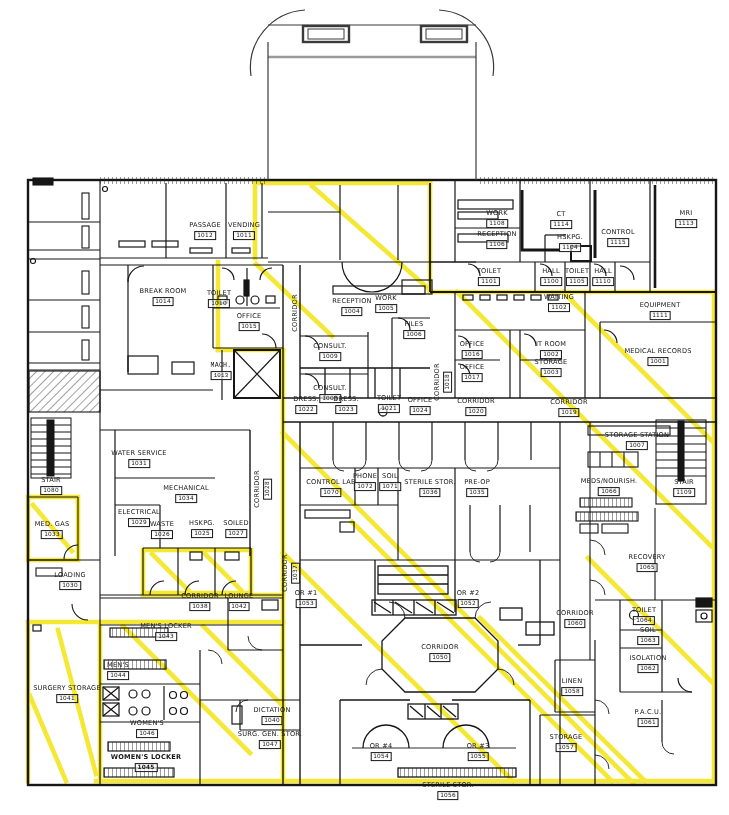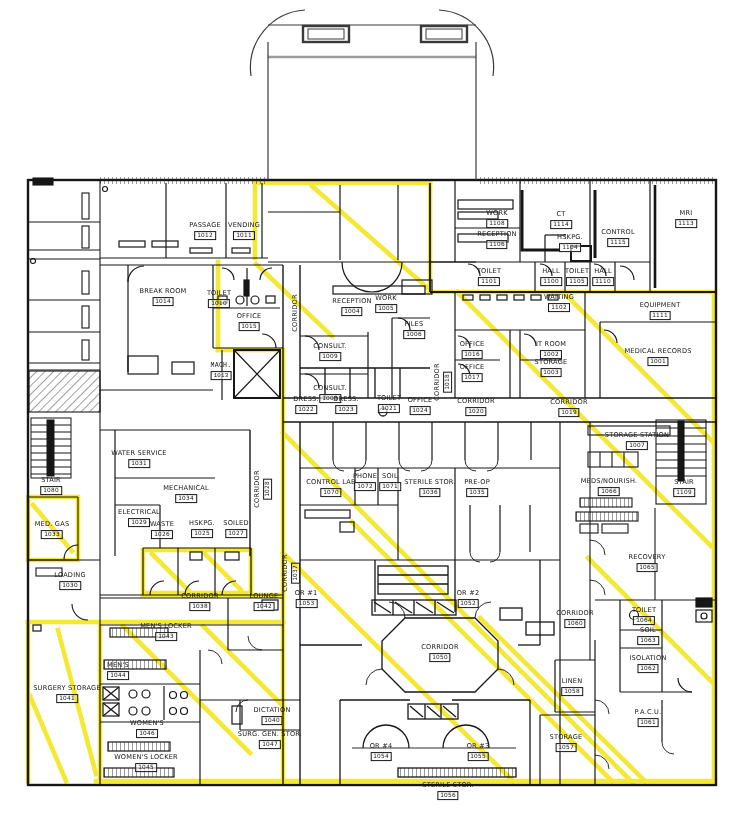--- a/index.html
+++ b/index.html
@@ -450,29 +450,29 @@
       <div class="room-label" style="left: 365px; top: 482px;"><div class="rl-text">PHONE</div><div class="rl-num">1072</div></div>
       <div class="room-label" style="left: 390px; top: 482px;"><div class="rl-text">SOIL</div><div class="rl-num">1071</div></div>
       <div class="room-label" style="left: 430px; top: 488px;"><div class="rl-text">STERILE STOR.</div><div class="rl-num">1036</div></div>
       <div class="room-label" style="left: 477px; top: 488px;"><div class="rl-text">PRE-OP</div><div class="rl-num">1035</div></div>
       <div class="room-label" style="left: 609px; top: 487px;"><div class="rl-text">MEDS/NOURISH.</div><div class="rl-num">1066</div></div>
       <div class="room-label" style="left: 647px; top: 563px;"><div class="rl-text">RECOVERY</div><div class="rl-num">1065</div></div>
       <div class="room-label" style="left: 575px; top: 619px;"><div class="rl-text">CORRIDOR</div><div class="rl-num">1060</div></div>
       <div class="room-label" style="left: 644px; top: 616px;"><div class="rl-text">TOILET</div><div class="rl-num">1064</div></div>
       <div class="room-label" style="left: 648px; top: 636px;"><div class="rl-text">SOIL</div><div class="rl-num">1063</div></div>
       <div class="room-label" style="left: 648px; top: 664px;"><div class="rl-text">ISOLATION</div><div class="rl-num">1062</div></div>
-      <div class="room-label" style="left: 306px; top: 599px; text-align: right;"><div class="rl-text">OR #1</div><div class="rl-num">1053</div></div>
+      <div class="room-label" style="left: 306px; top: 599px;"><div class="rl-text">OR #1</div><div class="rl-num">1053</div></div>
       <div class="room-label" style="left: 468px; top: 599px;"><div class="rl-text">OR #2</div><div class="rl-num">1052</div></div>
       <div class="room-label" style="left: 440px; top: 653px;"><div class="rl-text">CORRIDOR</div><div class="rl-num">1050</div></div>
       <div class="room-label" style="left: 200px; top: 602px;"><div class="rl-text">CORRIDOR</div><div class="rl-num">1038</div></div>
-      <div class="room-label" style="left: 264px; top: 602px;"><div class="rl-text">LOUNGE</div><div class="rl-num">1042</div></div>
+      <div class="room-label" style="left: 239px; top: 602px;"><div class="rl-text">LOUNGE</div><div class="rl-num">1042</div></div>
       <div class="room-label" style="left: 146px; top: 632px; margin-left: 20px;"><div class="rl-text">MEN'S LOCKER</div><div class="rl-num">1043</div></div>
       <div class="room-label" style="left: 118px; top: 671px;"><div class="rl-text">MEN'S</div><div class="rl-num">1044</div></div>
       <div class="room-label" style="left: 147px; top: 729px;"><div class="rl-text">WOMEN'S</div><div class="rl-num">1046</div></div>
-      <div class="room-label" style="left: 146px; top: 763px;"><div class="rl-text">WOMEN'S LOCKER</div><div class="rl-num">1045</div></div>
+      <div class="room-label" style="left: 146px; top: 763px; font-weight: bold;"><div class="rl-text">WOMEN'S LOCKER</div><div class="rl-num">1045</div></div>
       <div class="room-label" style="left: 67px; top: 694px;"><div class="rl-text">SURGERY STORAGE</div><div class="rl-num">1041</div></div>
       <div class="room-label" style="left: 272px; top: 716px;"><div class="rl-text">DICTATION</div><div class="rl-num">1040</div></div>
       <div class="room-label" style="left: 270px; top: 740px;"><div class="rl-text">SURG. GEN. STOR.</div><div class="rl-num">1047</div></div>
       <div class="room-label" style="left: 572px; top: 687px;"><div class="rl-text">LINEN</div><div class="rl-num">1058</div></div>
       <div class="room-label" style="left: 566px; top: 743px;"><div class="rl-text">STORAGE</div><div class="rl-num">1057</div></div>
       <div class="room-label" style="left: 648px; top: 718px;"><div class="rl-text">P.A.C.U.</div><div class="rl-num">1061</div></div>
       <div class="room-label" style="left: 381px; top: 752px;"><div class="rl-text">OR #4</div><div class="rl-num">1054</div></div>
       <div class="room-label" style="left: 478px; top: 752px;"><div class="rl-text">OR #3</div><div class="rl-num">1055</div></div>
       <div class="room-label" style="left: 448px; top: 791px;"><div class="rl-text">STERILE STOR.</div><div class="rl-num">1056</div></div>
     </div>

